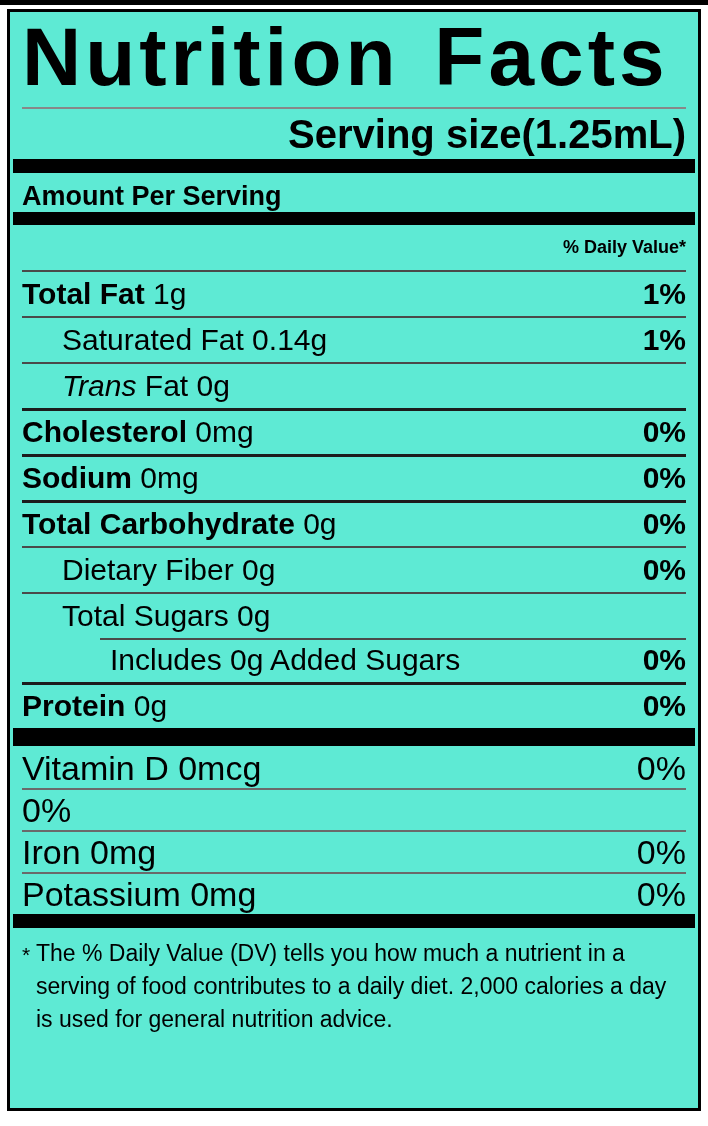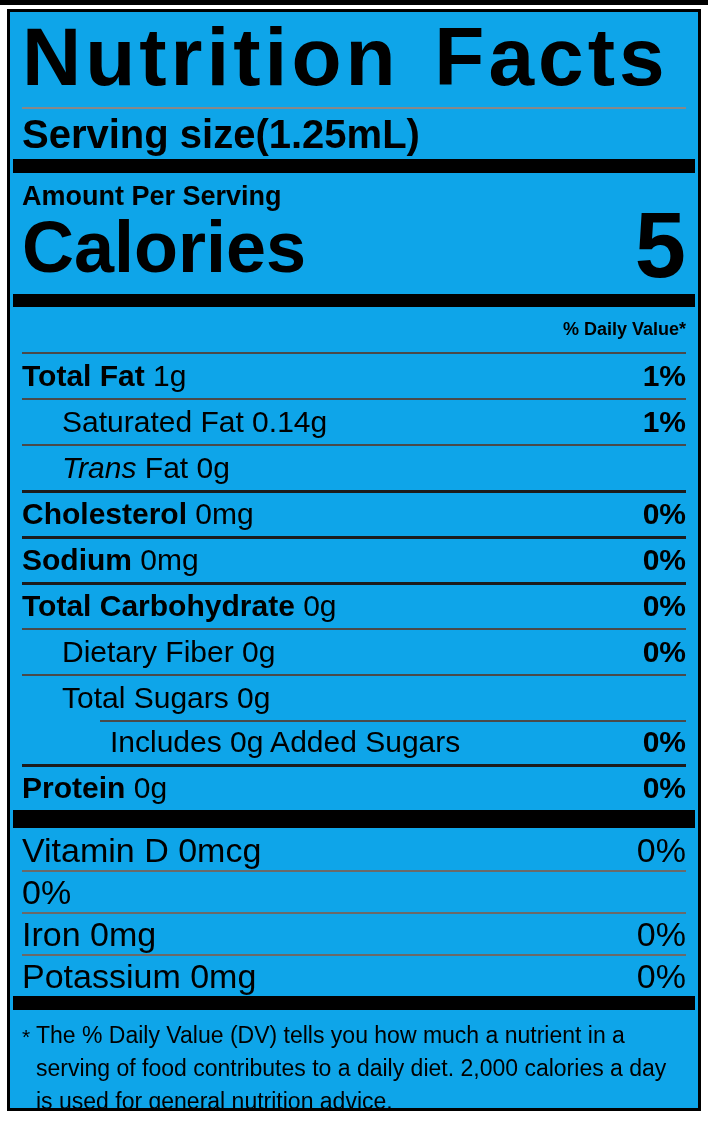--- a/index.html
+++ b/index.html
@@ -17,39 +17,39 @@
     background: #000;
     width: 708px;
   }
   .nf {
     margin: 4px 7px 0 7px;
     border: 3px solid #000;
     box-sizing: border-box;
     height: 1102px;
     padding: 0 12px;
     overflow: hidden;
-    background: #0ea5e9;
+    background: #5eead4;
   }
   .title {
     font-weight: bold;
     font-size: 82px;
     letter-spacing: 4px;
     word-spacing: 8px;
     line-height: 1.06;
     padding-top: 2px;
     white-space: nowrap;
     overflow: hidden;
   }
   .rule-title {
     border-top: 2px solid #888;
     margin-top: 6px;
   }
   .serving {
     display: flex;
-    justify-content: flex-start;
+    justify-content: flex-end;
     align-items: baseline;
     font-weight: bold;
     font-size: 40px;
     line-height: 44px;
     padding: 3px 0 3px 0;
   }
   .bar { background: #000; margin: 0 -9px; }
   .bar-a { height: 14px; }
   .bar-b { height: 13px; margin-top: 2px; }
   .bar-c { height: 18px; }
@@ -128,24 +128,20 @@
 
   <div class="serving">
     <span>Serving size</span>
     <span>(1.25mL)</span>
   </div>
 
   <div class="bar bar-a"></div>
 
   <div class="aps">Amount Per Serving</div>
 
-  <div class="calrow">
-    <span class="cal-label">Calories</span>
-    <span class="cal-value">5</span>
-  </div>
 
   <div class="bar bar-b"></div>
 
   <div class="dvh">% Daily Value*</div>
 
   <div id="rows">
       <div class="row ind0 sep-none">
         <span class="nm"><span class="b">Total Fat</span><span> 1g</span></span>
         <span class="pct b">1%</span>
       </div>

